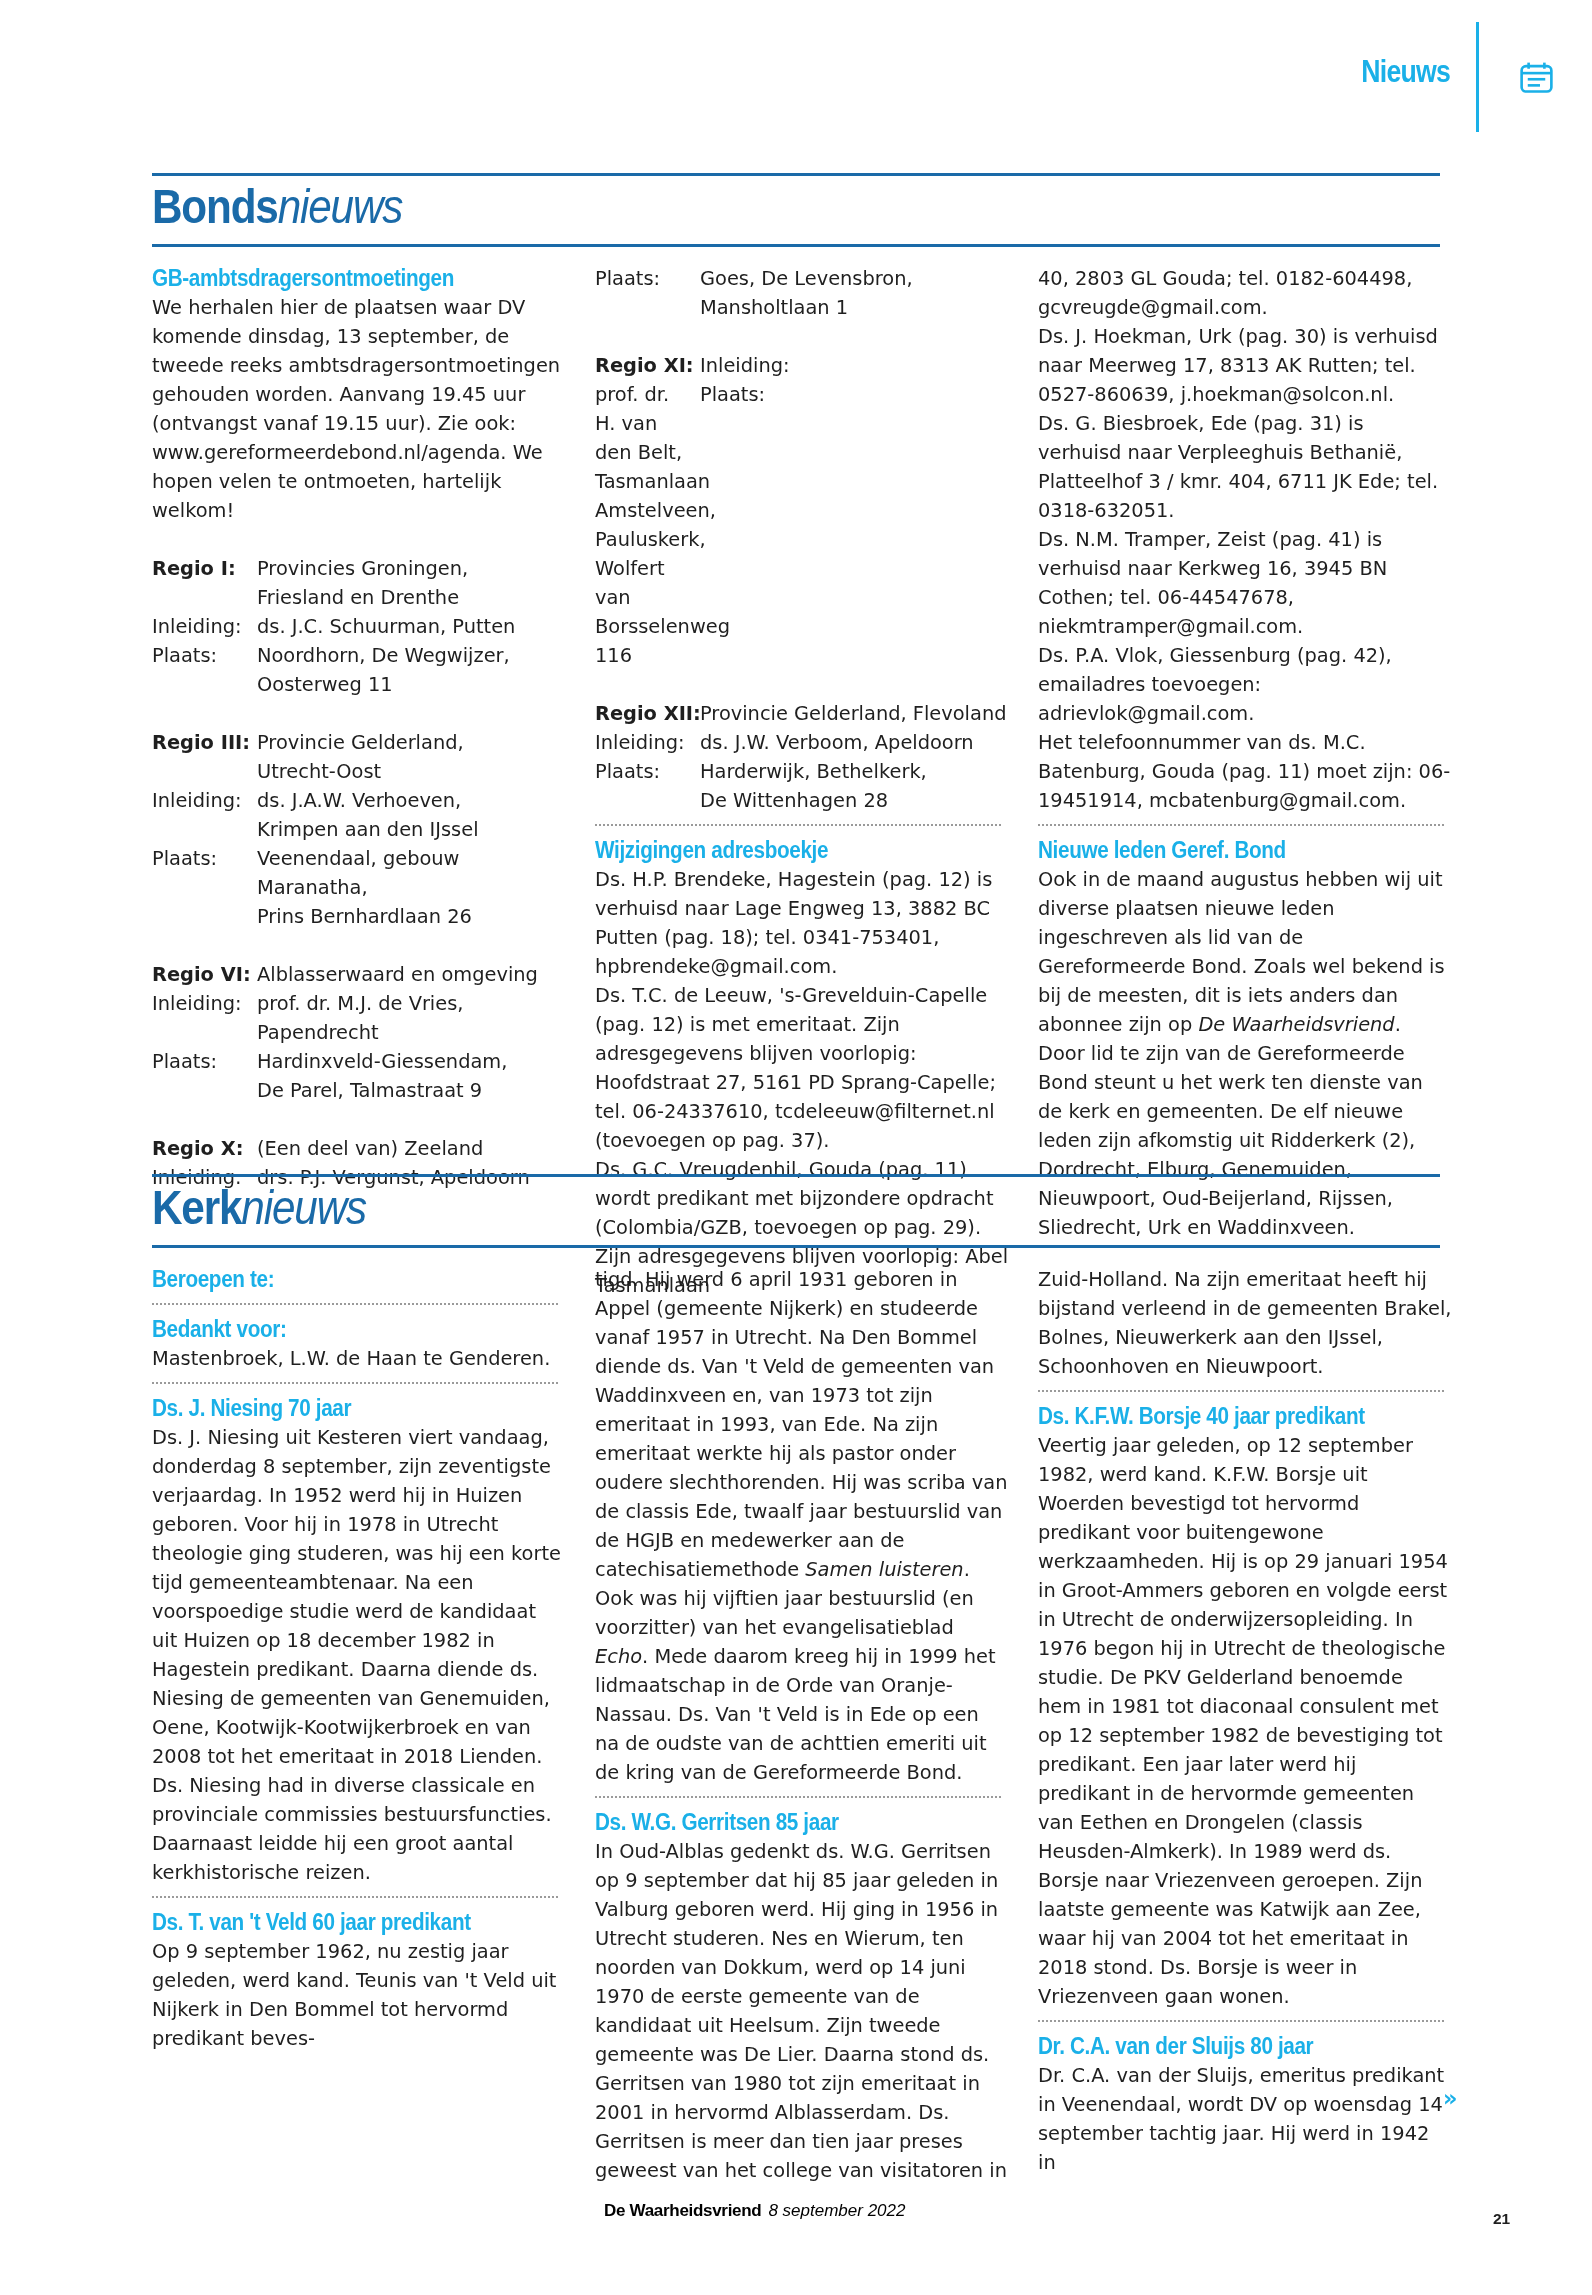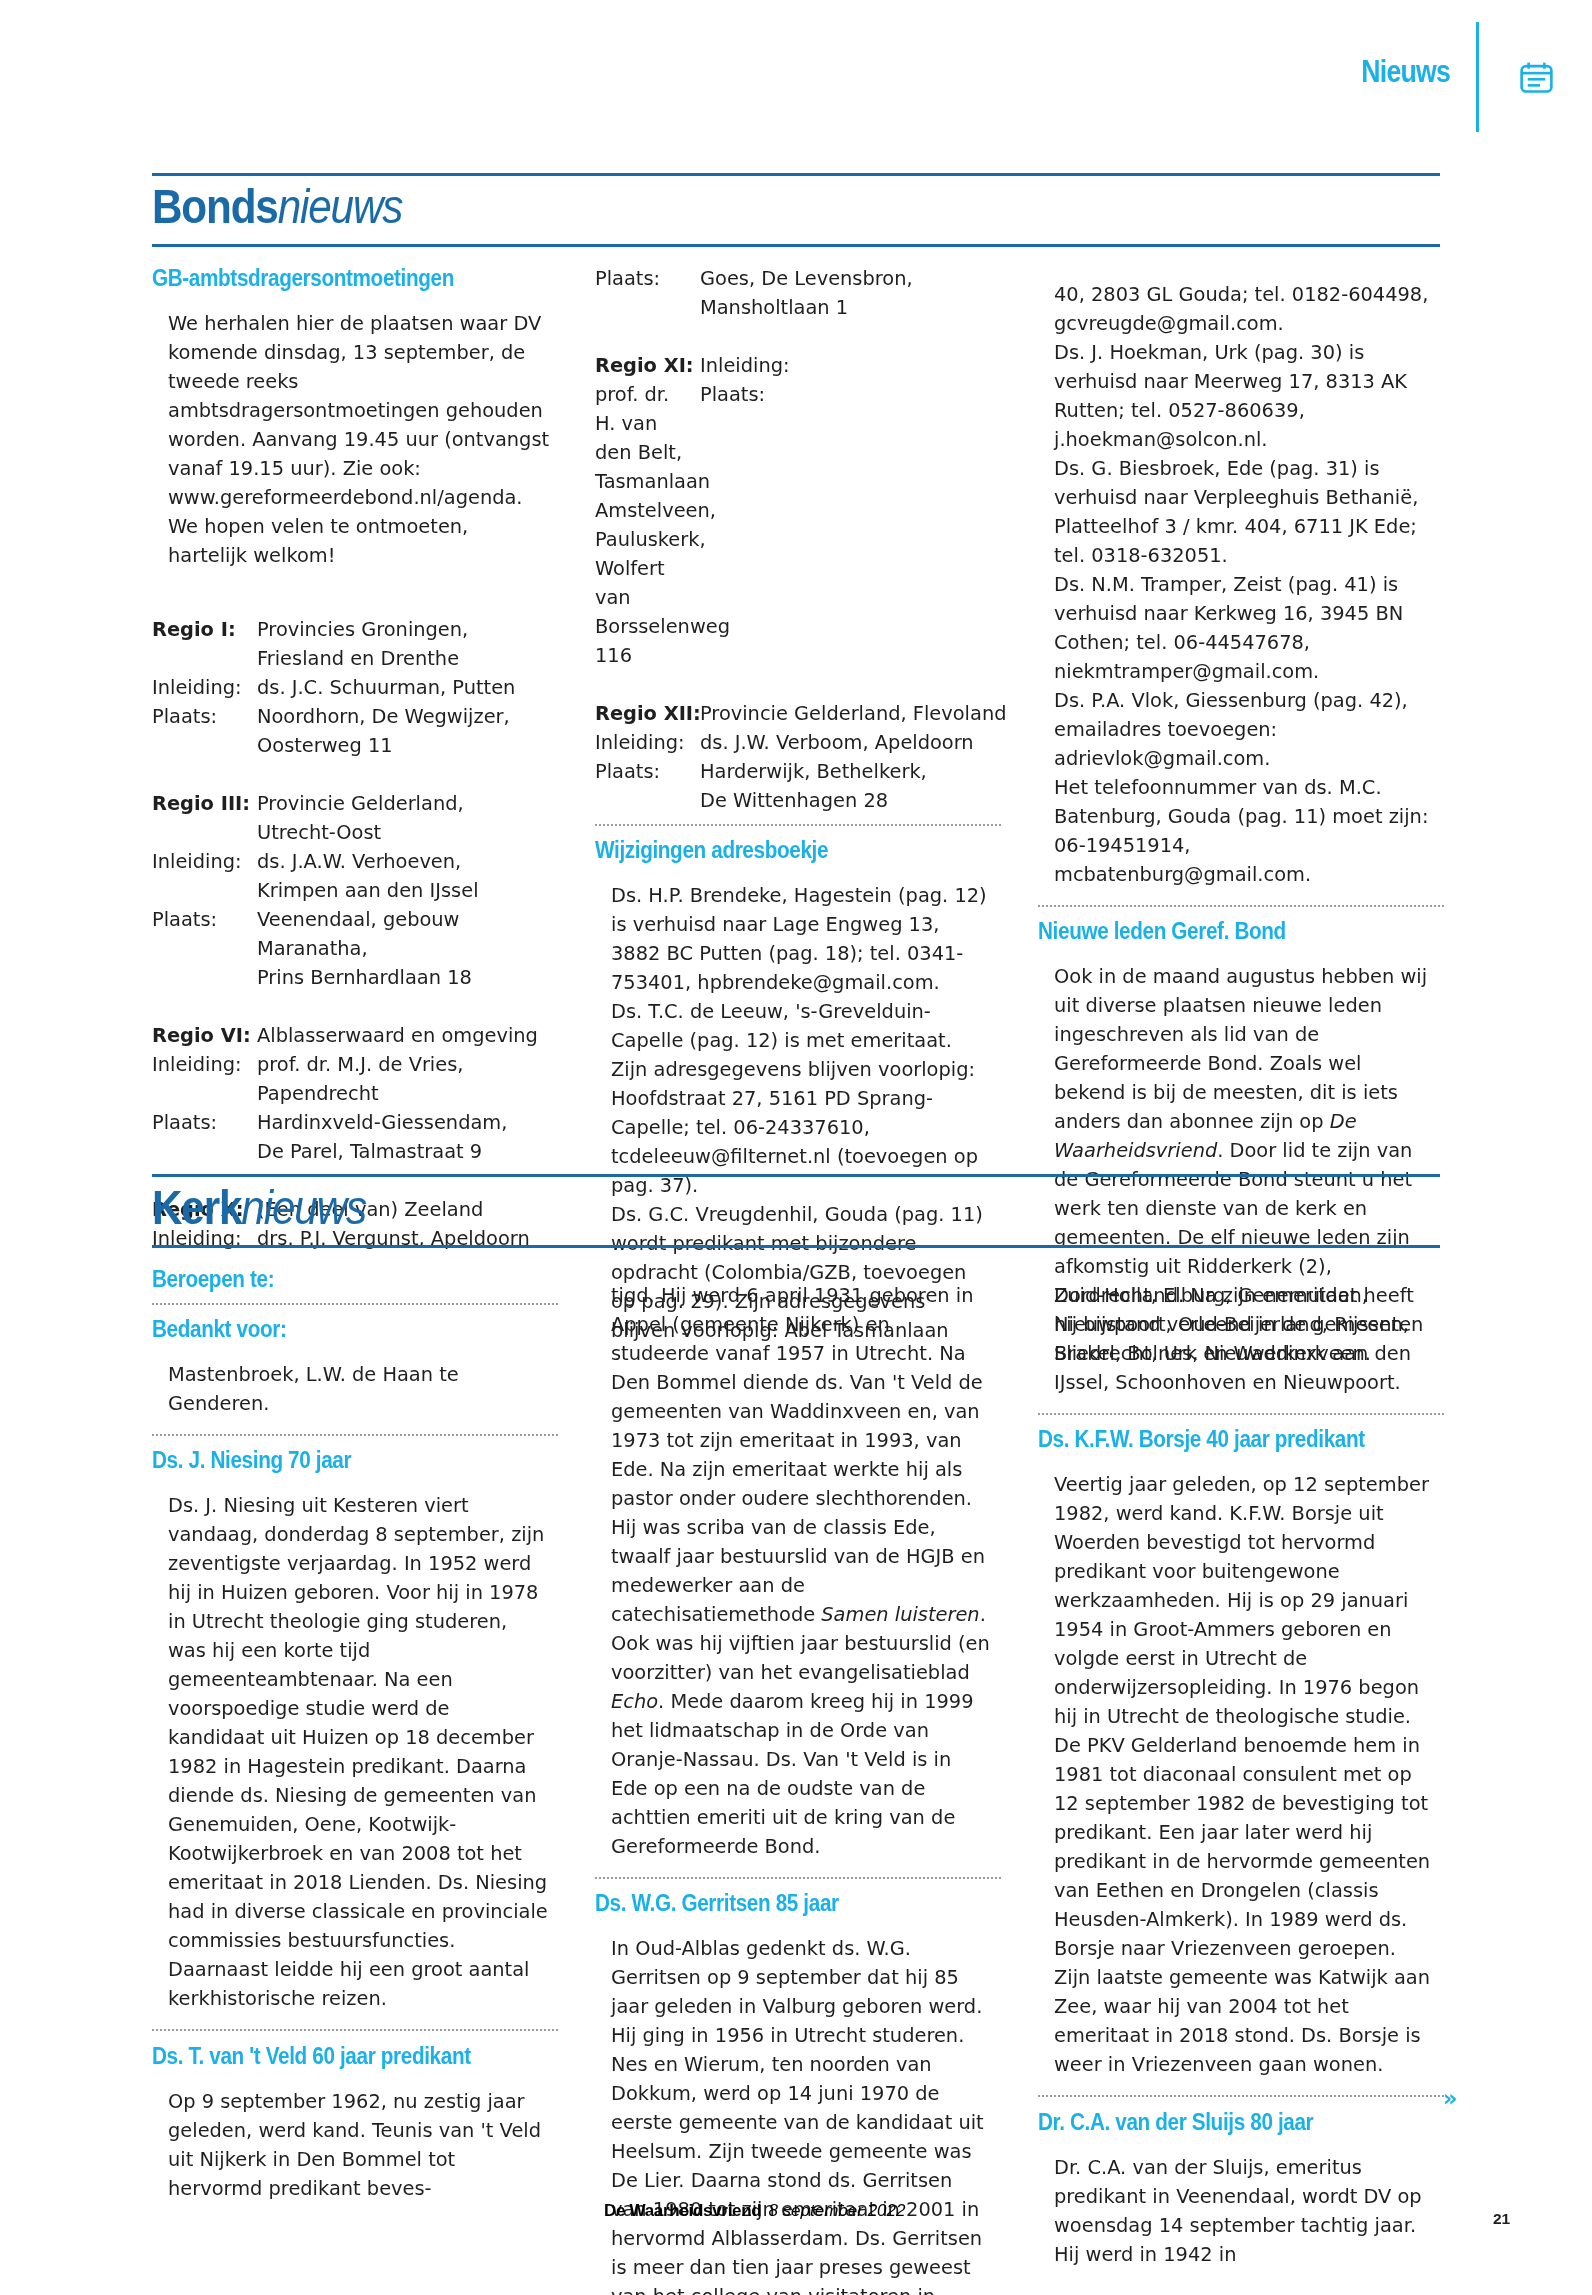--- a/index.html
+++ b/index.html
@@ -28,21 +28,21 @@
   .col { position: absolute; width: 414px; font-size: 19.4px; line-height: 29px; }
   .col1 { left: 152px; }
   .col2 { left: 595px; }
   .col3 { left: 1038px; }
 
   .subhead {
     font-family: "Liberation Sans", sans-serif; font-weight: 700; font-size: 23px;
     line-height: 29px; color: #1ab0e8; letter-spacing: -0.4px;
     transform: scaleX(0.9); transform-origin: left center; white-space: nowrap;
   }
-  .para { margin: 16px; white-space: pre-line; }
+  .para { margin: 0; white-space: pre-line; }
   .dots { height: 0; border-top: 2.6px dotted #9a9a9a; margin: 8.6px 0 10.4px 0; width: 406px; }
   .gap { height: 29px; }
 
   .regio { display: grid; grid-template-columns: 97px 1fr; column-gap: 8px; }
   .regio .lbl { white-space: nowrap; }
   .regio .lbl.b { font-weight: 700; }
   .regio .val { white-space: pre-line; }
   em { font-style: italic; }
 
   .continue-mark {
@@ -96,21 +96,21 @@
   <div class="gap"></div>
   <div class="regio">
     <span class="lbl b">Regio III:</span>
     <span class="val">Provincie Gelderland,
 Utrecht-Oost</span>
     <span class="lbl">Inleiding:</span>
     <span class="val">ds. J.A.W. Verhoeven,
 Krimpen aan den IJssel</span>
     <span class="lbl">Plaats:</span>
     <span class="val">Veenendaal, gebouw Maranatha,
-Prins Bernhardlaan 18</span>
+Prins Bernhardlaan 26</span>
   </div>
   <div class="gap"></div>
   <div class="regio">
     <span class="lbl b">Regio VI:</span>
     <span class="val">Alblasserwaard en omgeving</span>
     <span class="lbl">Inleiding:</span>
     <span class="val">prof. dr. M.J. de Vries,
 Papendrecht</span>
     <span class="lbl">Plaats:</span>
     <span class="val">Hardinxveld-Giessendam,

